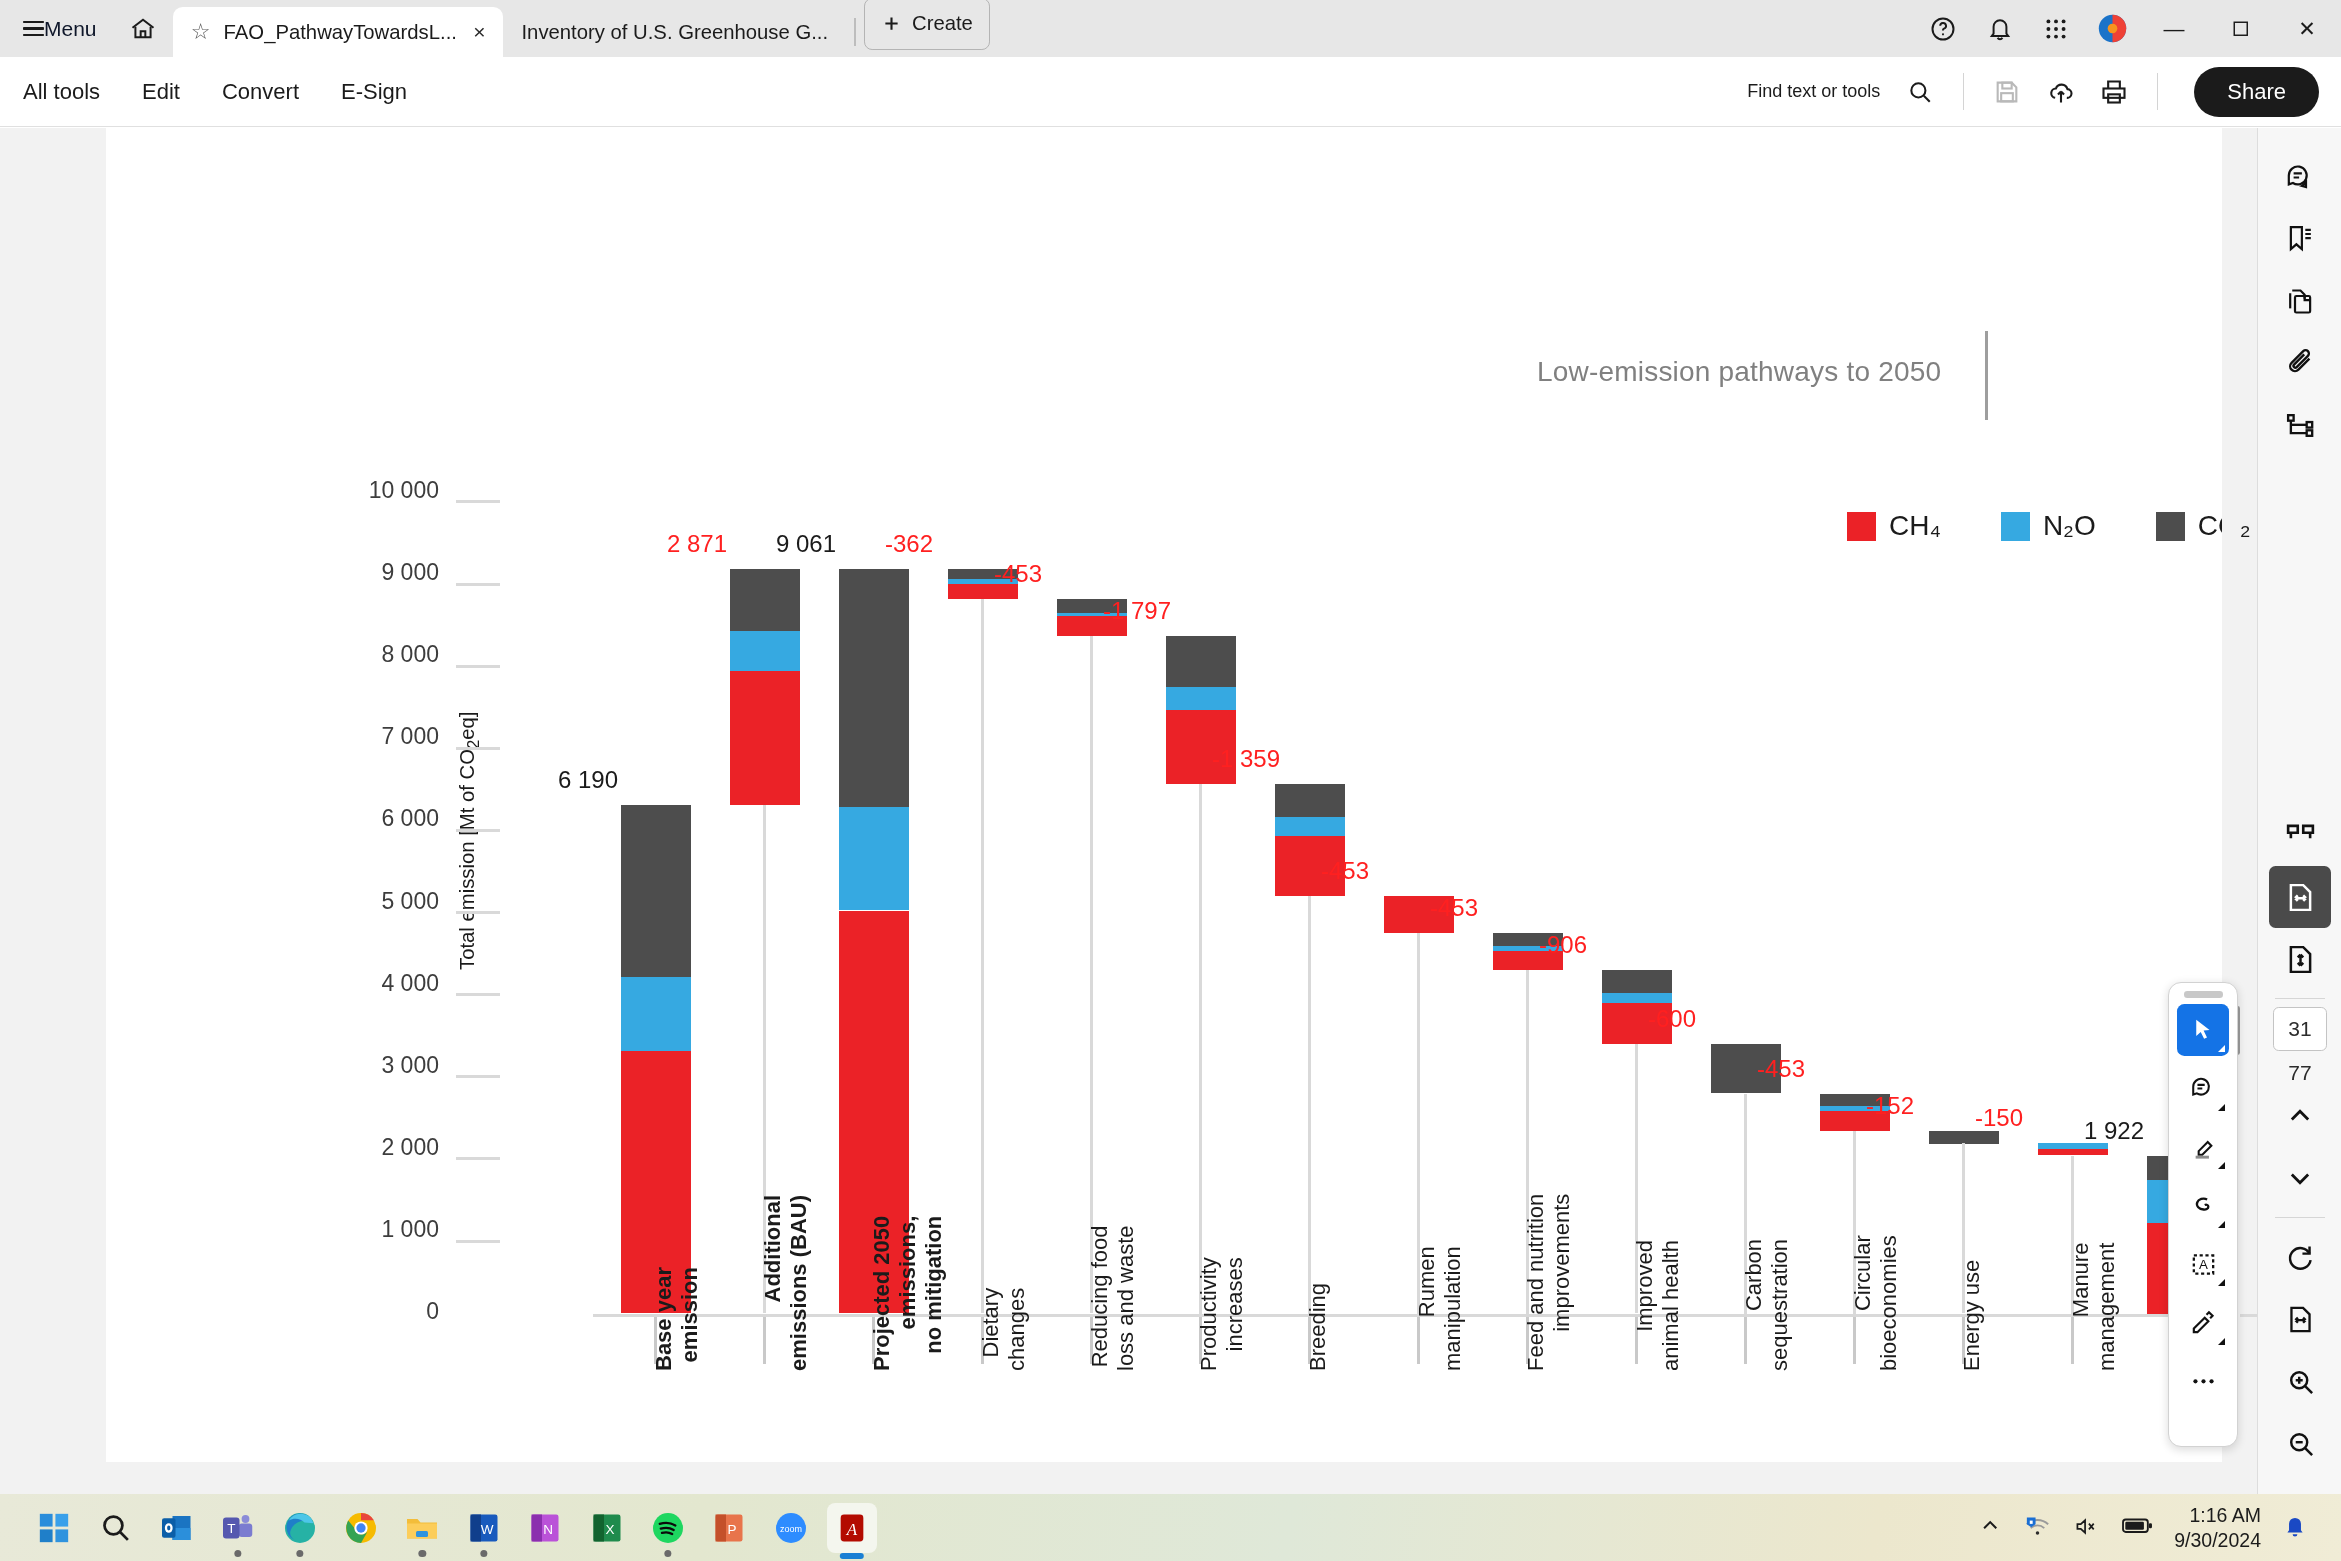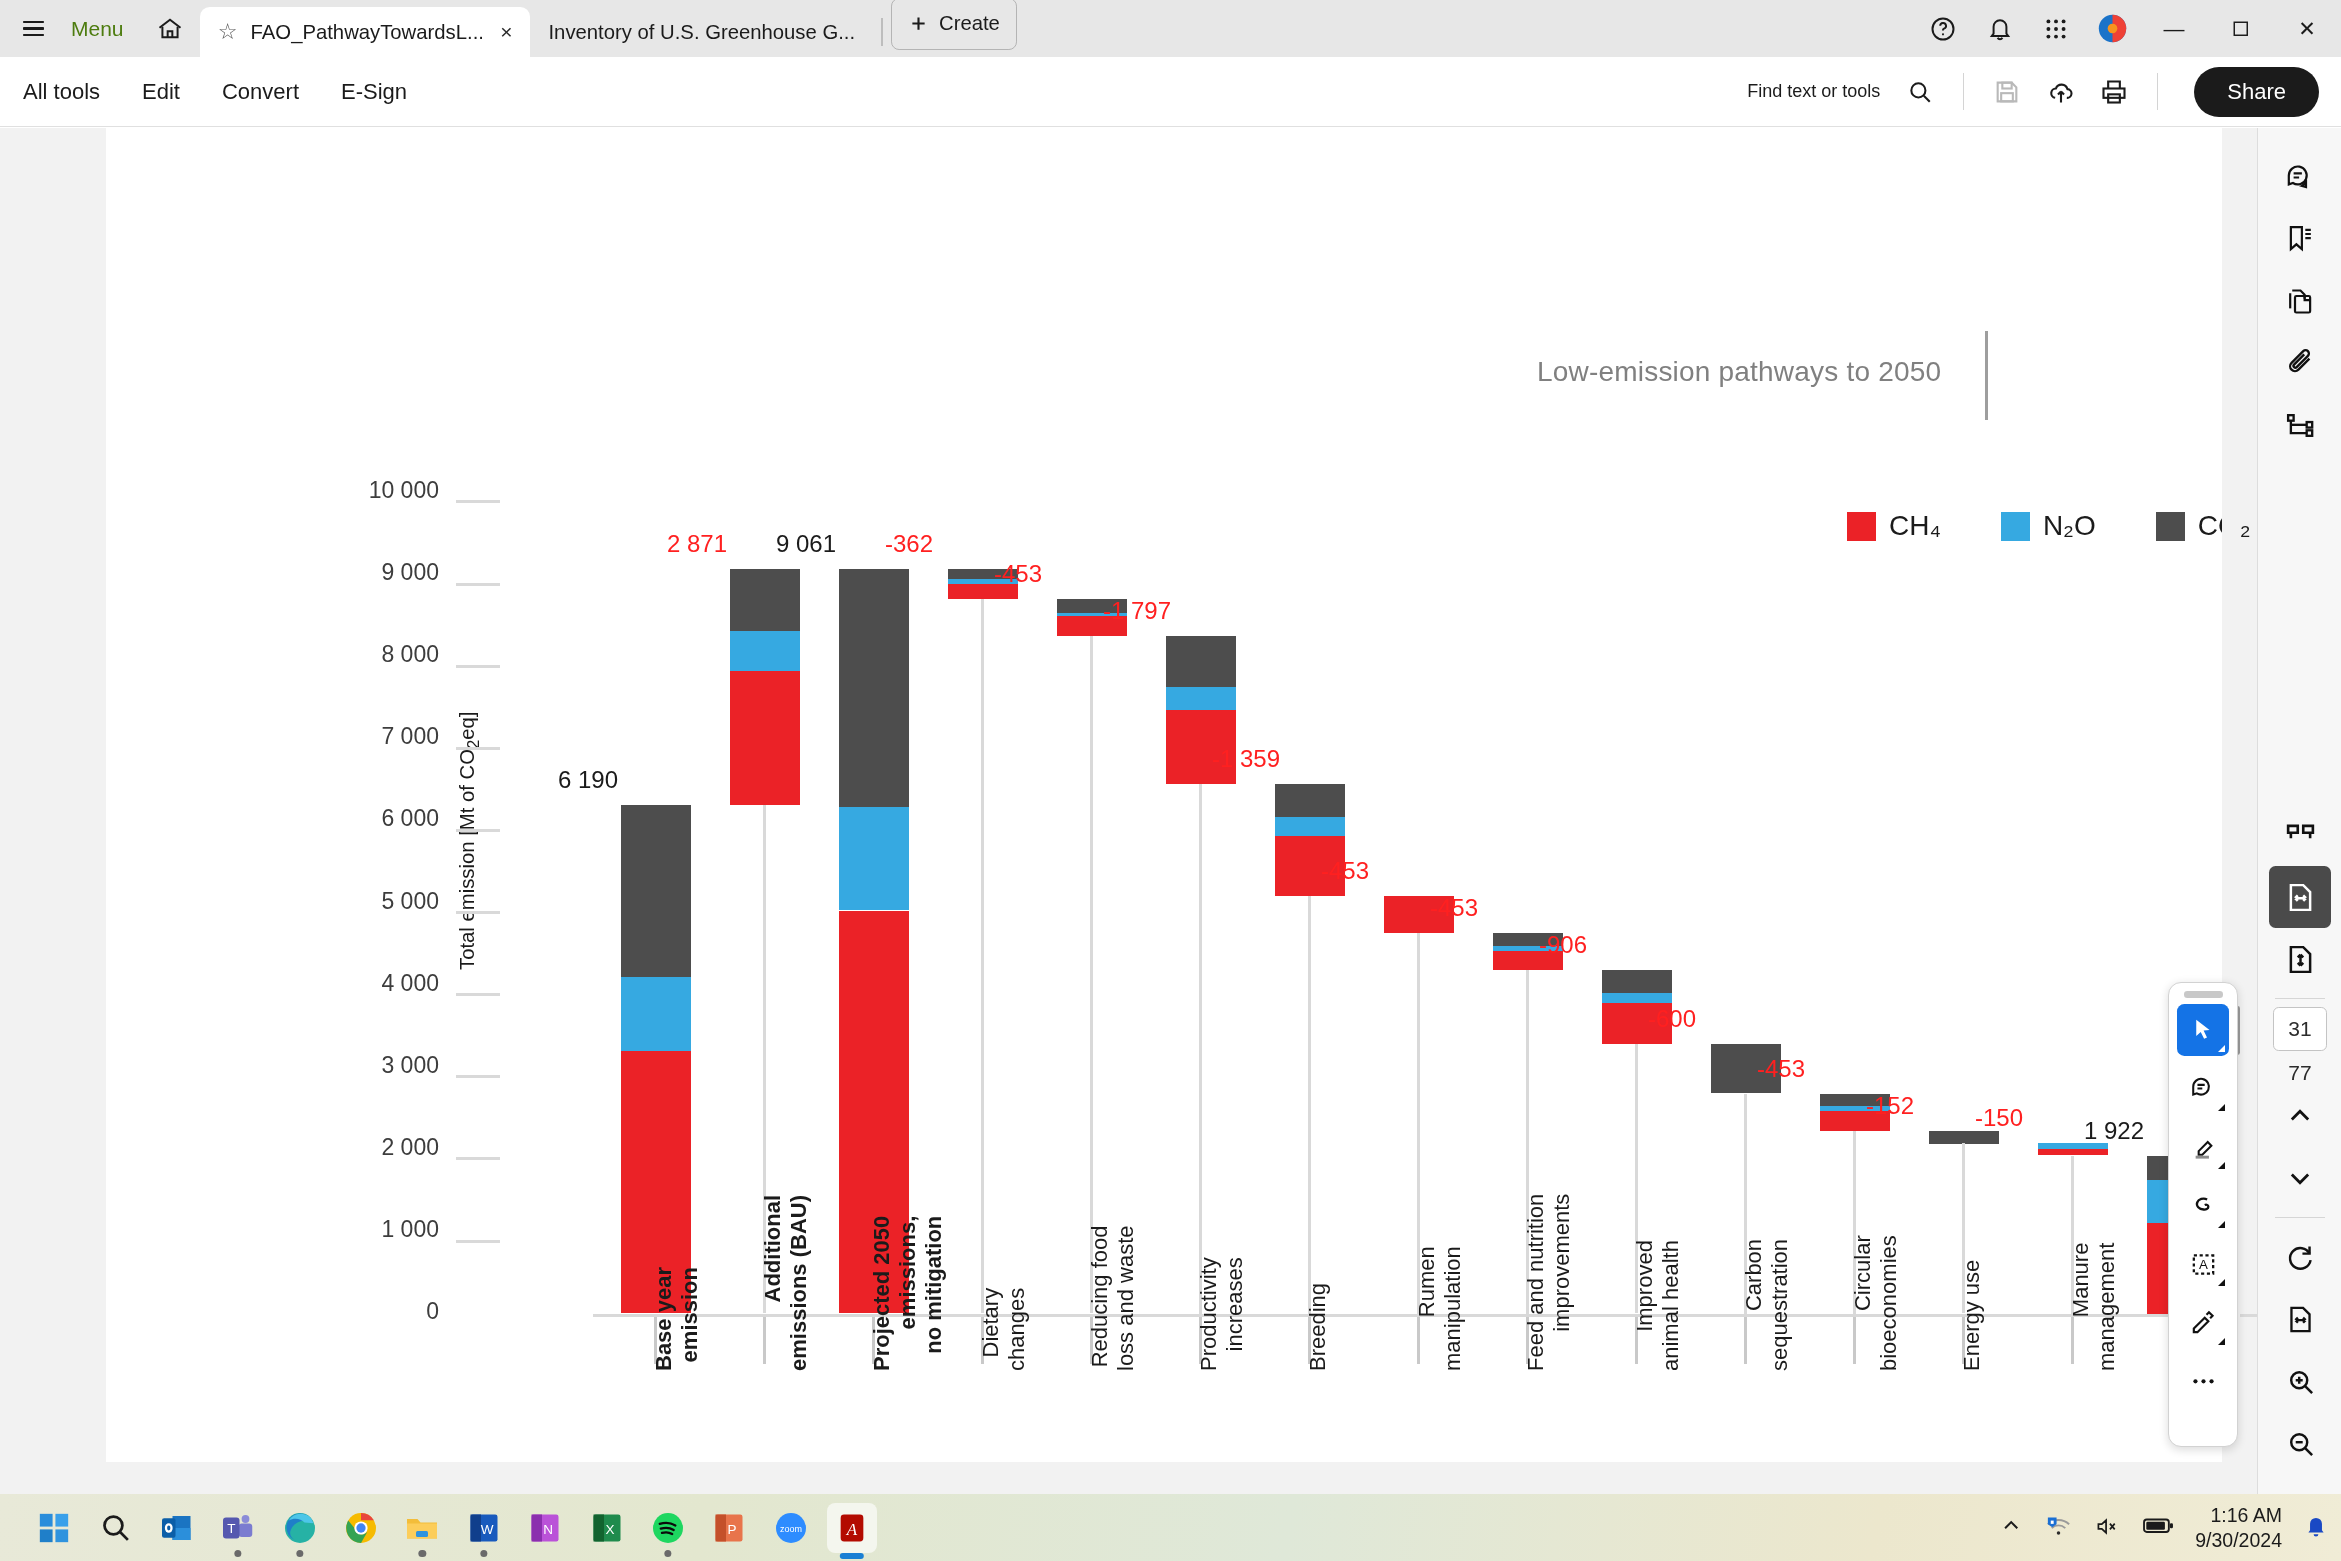--- a/index.html
+++ b/index.html
@@ -9,22 +9,22 @@
     background: #ffffff;
     position: relative;
   }
 
   
   .titlebar {
     position: absolute; left: 0; top: 0; width: 2342px; height: 57px;
     background: #e7e7e7; display: flex; align-items: flex-end;
   }
   .menu-btn {
-    display: flex; align-items: center; gap: 27px;
-    height: 57px; padding: 0 16.3px 0 23px; font-size: 21px; color: #4d7c0f;
+    display: flex; align-items: center; gap: 0;
+    height: 57px; padding: 0 16.3px 0 23px; font-size: 21px; color: #0f172a;
   }
   .hamburger { display: inline-block; width: 21px; }
   .hamburger i { display: block; height: 2.4px; background: #1b1b1b; margin: 4.1px 0; border-radius: 0.8px; }
   .home-btn { height: 57px; width: 60px; display: flex; align-items: center; justify-content: center; }
   .tab {
     height: 50px; display: flex; align-items: center; gap: 13px;
     padding: 0 18px; font-size: 20.3px; color: #1b1b1b; max-width: 350px;
   }
   .tab.active { background: #fff; border-radius: 9.8px 9.8px 0 0; }
   .tab-star { font-size: 22px; color: #5a5a5a; }
@@ -155,21 +155,21 @@
   .taskbar {
     position: absolute; left: 0; bottom: 0; width: 2342px; height: 67px;
     background: linear-gradient(100deg, #e8e9d8 0%, #e3e7cf 30%, #dfe8d8 55%, #ece7cd 80%, #f0ecd6 100%);
     display: flex; align-items: center;
   }
   .tb-apps { display: flex; align-items: center; gap: 11.4px; padding-left: 29px; }
   .tb-app { width: 50px; height: 50px; display: flex; align-items: center; justify-content: center; position: relative; border-radius: 6.5px; }
   .tb-app.active-app { background: rgba(255,255,255,.62); border-radius: 8.1px; }
   .tb-dot { position: absolute; bottom: -4.9px; left: 50%; transform: translateX(-50%); width: 7.3px; height: 7.3px; border-radius: 50%; background: #6a6a6a; }
   .tb-bar { position: absolute; bottom: -6.5px; left: 50%; transform: translateX(-50%); width: 24.4px; height: 5.7px; border-radius: 3.3px; background: #1a7fd4; }
-  .tray { margin-left: auto; display: flex; align-items: center; gap: 21px; padding-right: 13px; }
+  .tray { margin-left: auto; display: flex; align-items: center; gap: 21px; padding-right: 34px; }
   .clock { font-size: 19.5px; color: #1b1b1b; line-height: 1.25; text-align: right; }
 </style>
 </head>
 <body>
 
 <div class="titlebar">
   <div class="menu-btn">
     <span class="hamburger">
         <i></i>
         <i></i>

